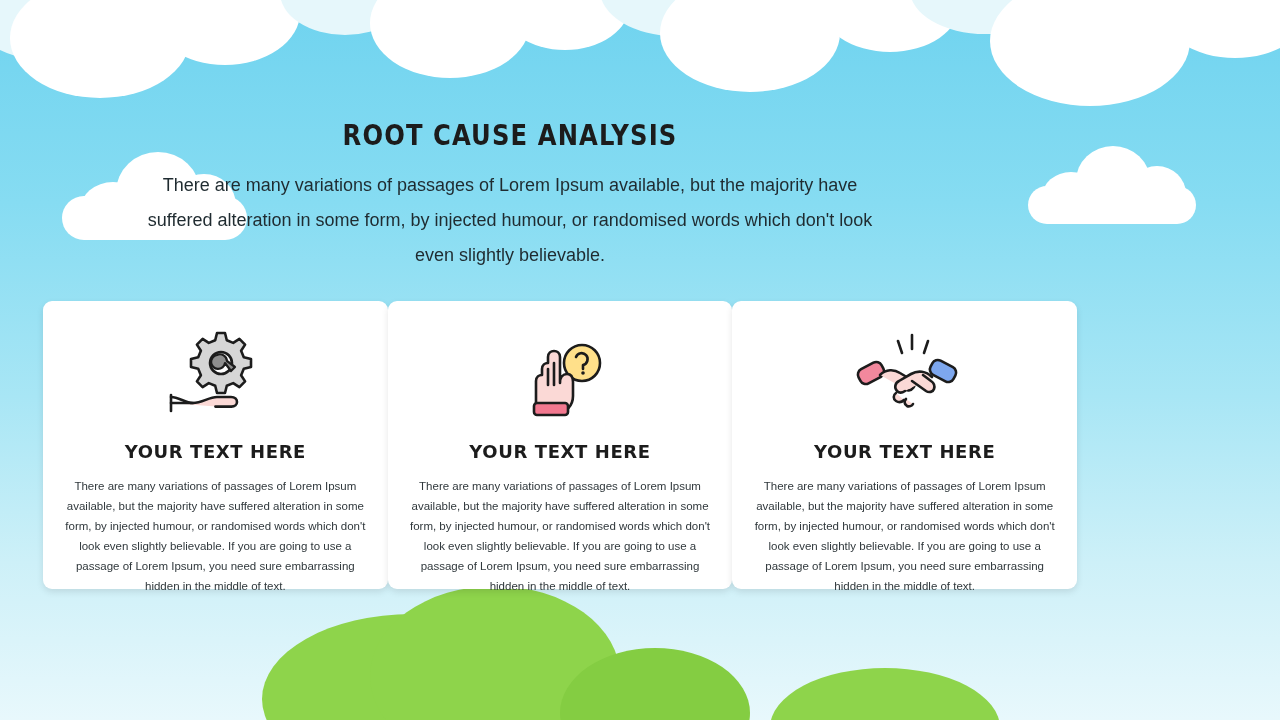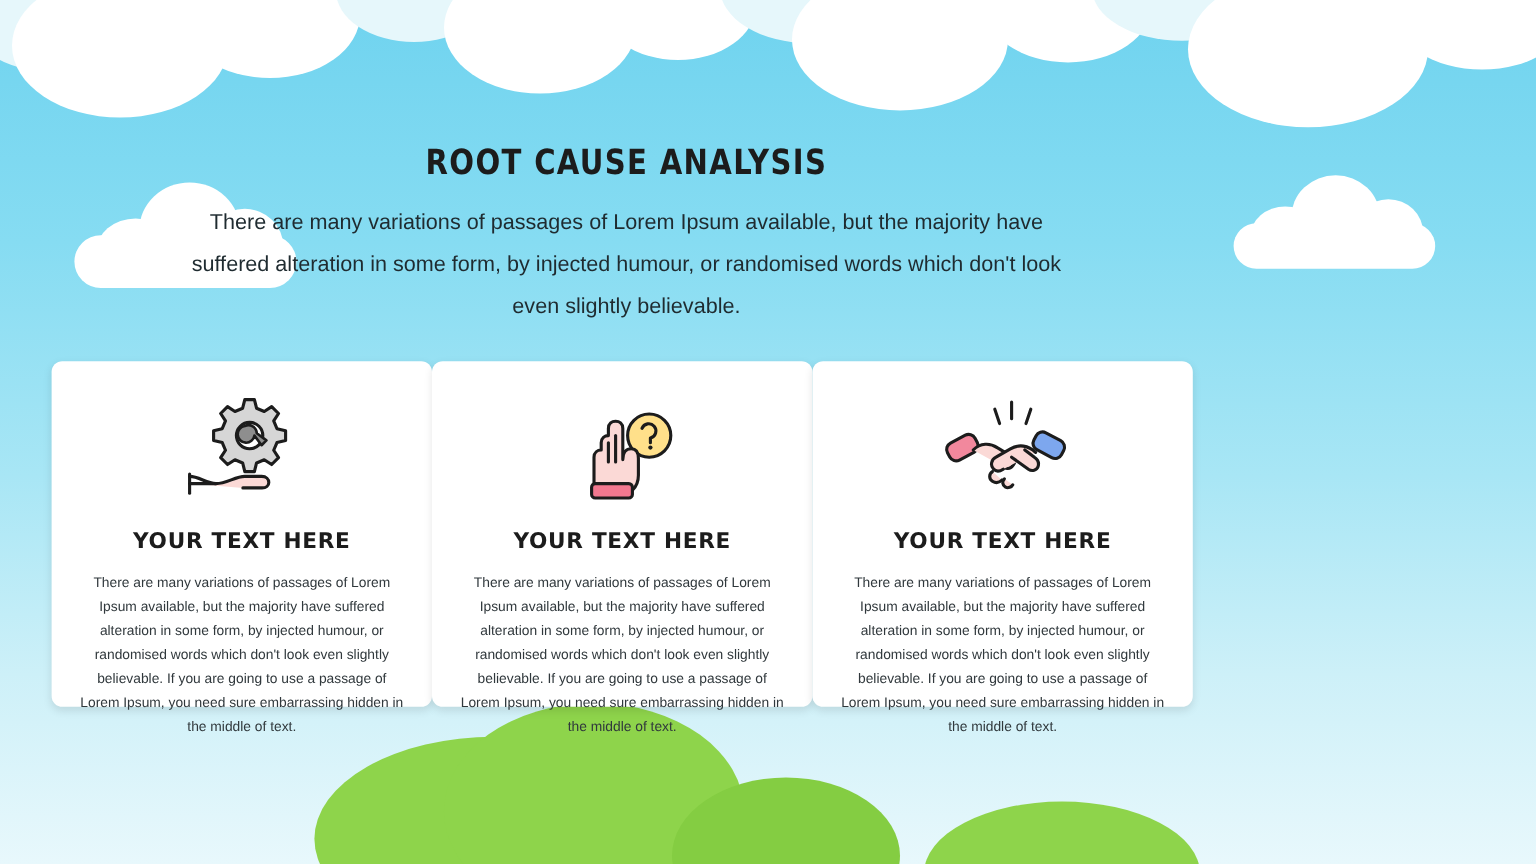--- a/index.html
+++ b/index.html
@@ -66,21 +66,21 @@
     position: absolute;
     background: #8ed44b;
     border-radius: 50%;
   }
   .hill.dark { background: #84cd42; }
 
   
   .header {
     position: absolute;
     top: 118px;
-    left: 12px;
+    left: 0;
     width: 1020px;
     text-align: center;
     z-index: 5;
   }
   .title {
     font-family: "DejaVu Sans", sans-serif;
     font-weight: bold;
     font-size: 29px;
     letter-spacing: 1.2px;
     color: #1c1c1c;
@@ -94,21 +94,21 @@
     color: #1f2b30;
     width: 760px;
     margin: 0 auto;
   }
 
   
   .cards {
     position: absolute;
     top: 301px;
     left: 43px;
-    width: 951px;
+    width: 1034px;
     display: flex;
     justify-content: space-between;
     z-index: 5;
   }
   .card {
     width: 379px;
     height: 288px;
     background: #ffffff;
     border-radius: 9px;
     box-shadow: 0 3px 7px rgba(0,0,0,0.10);

